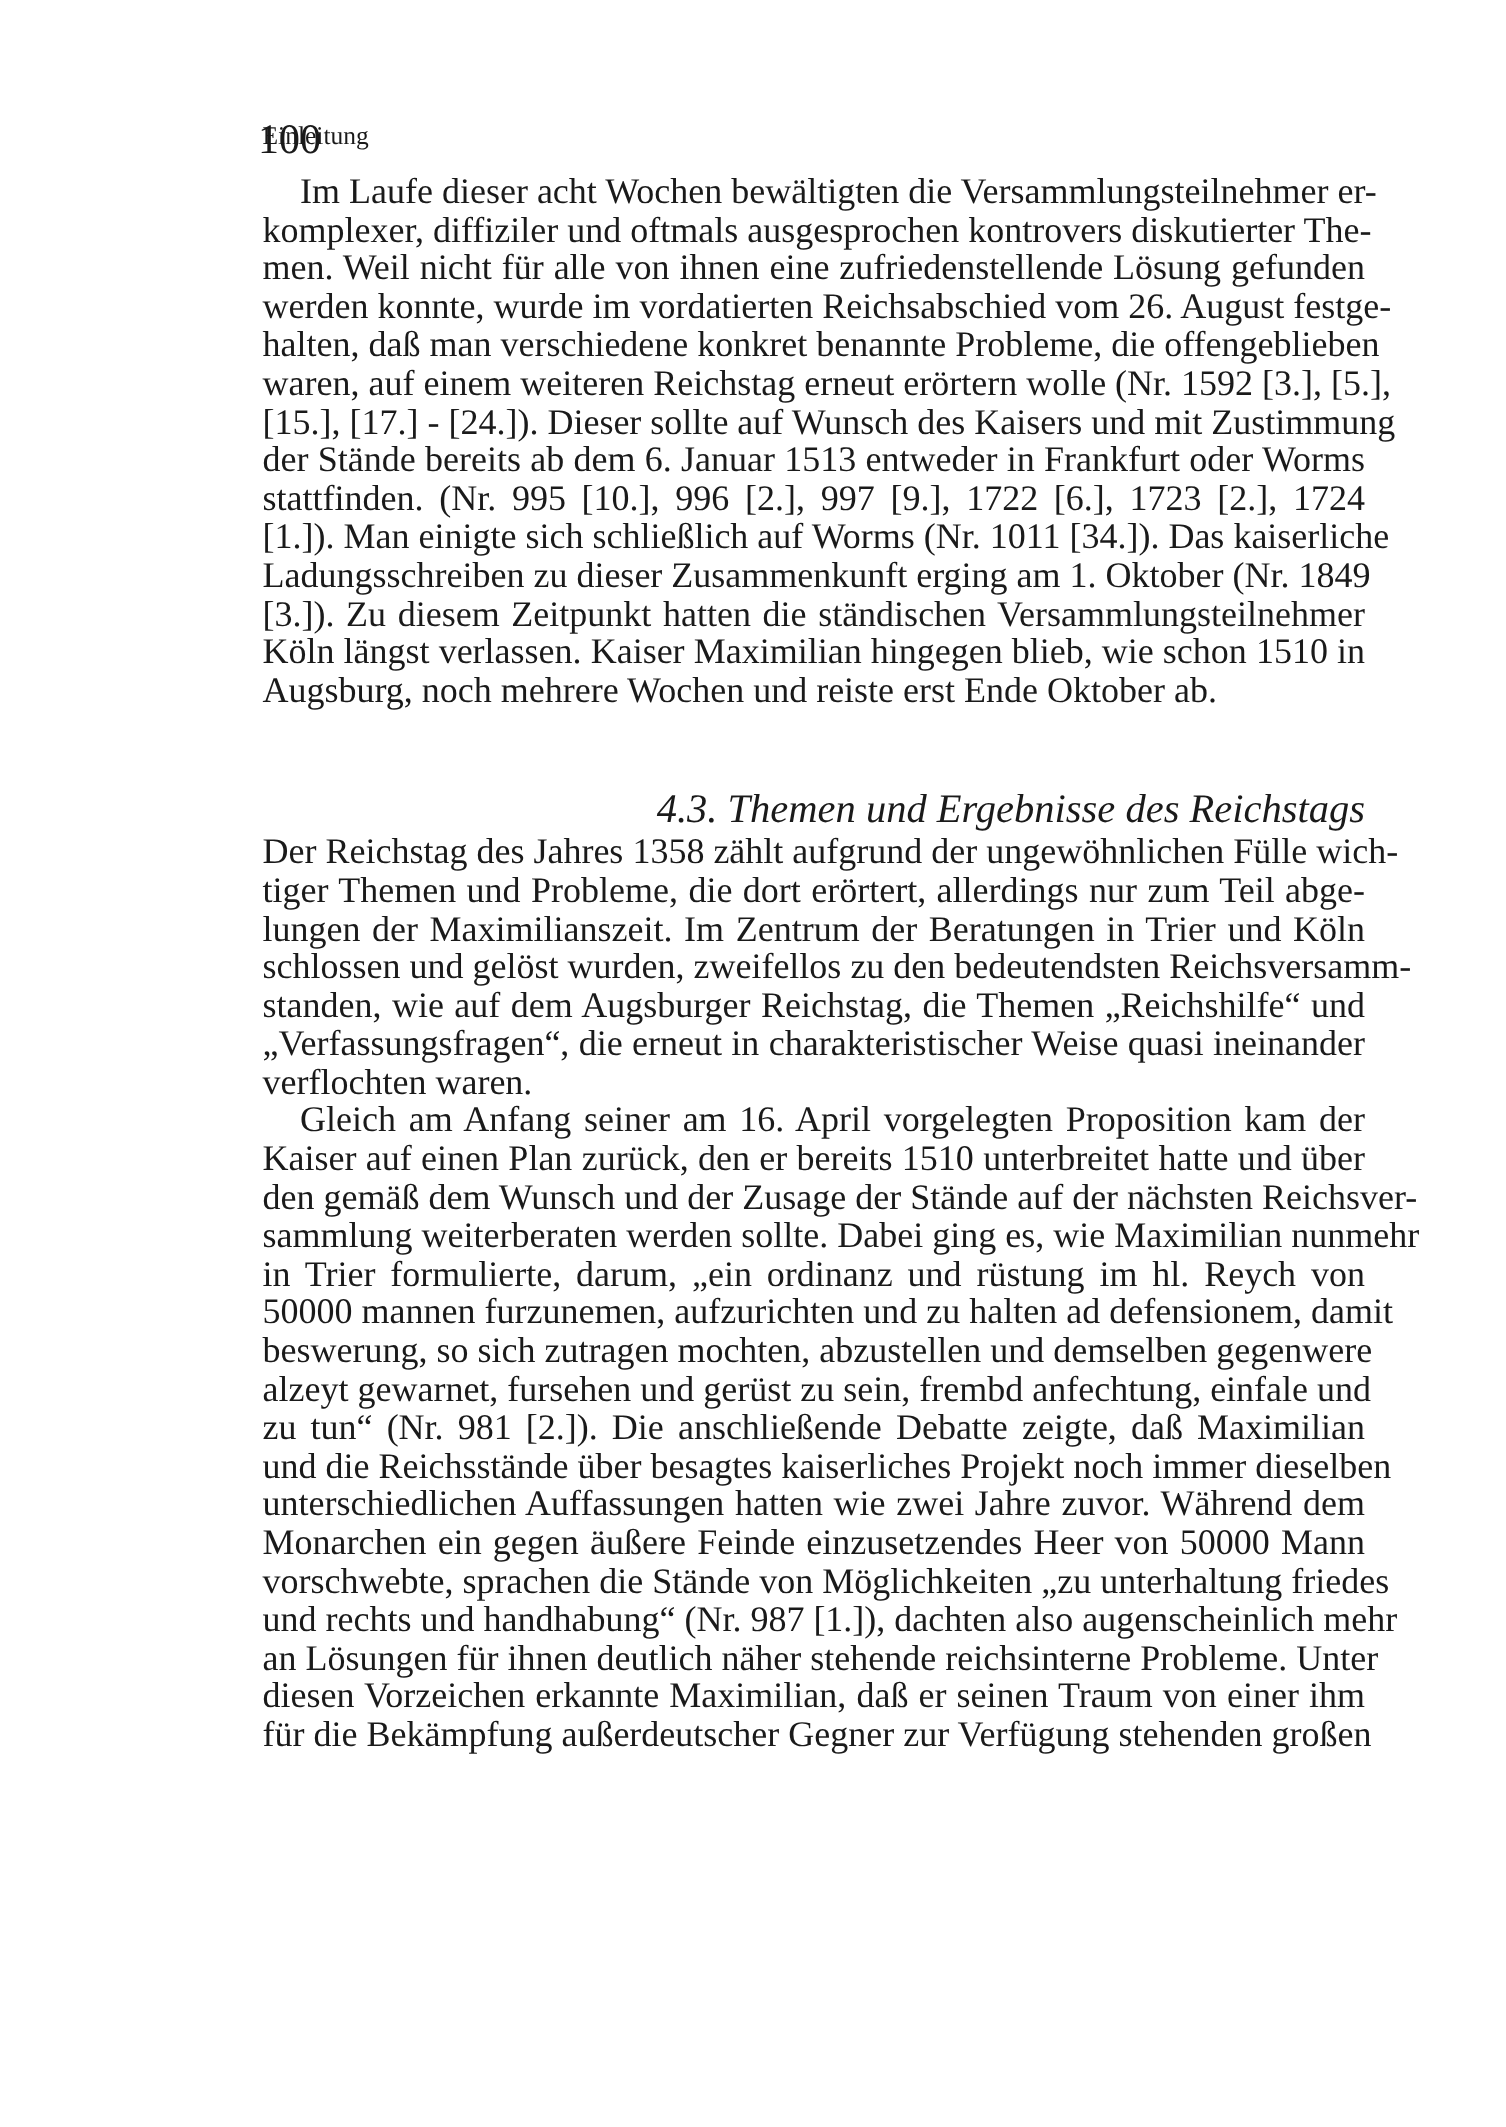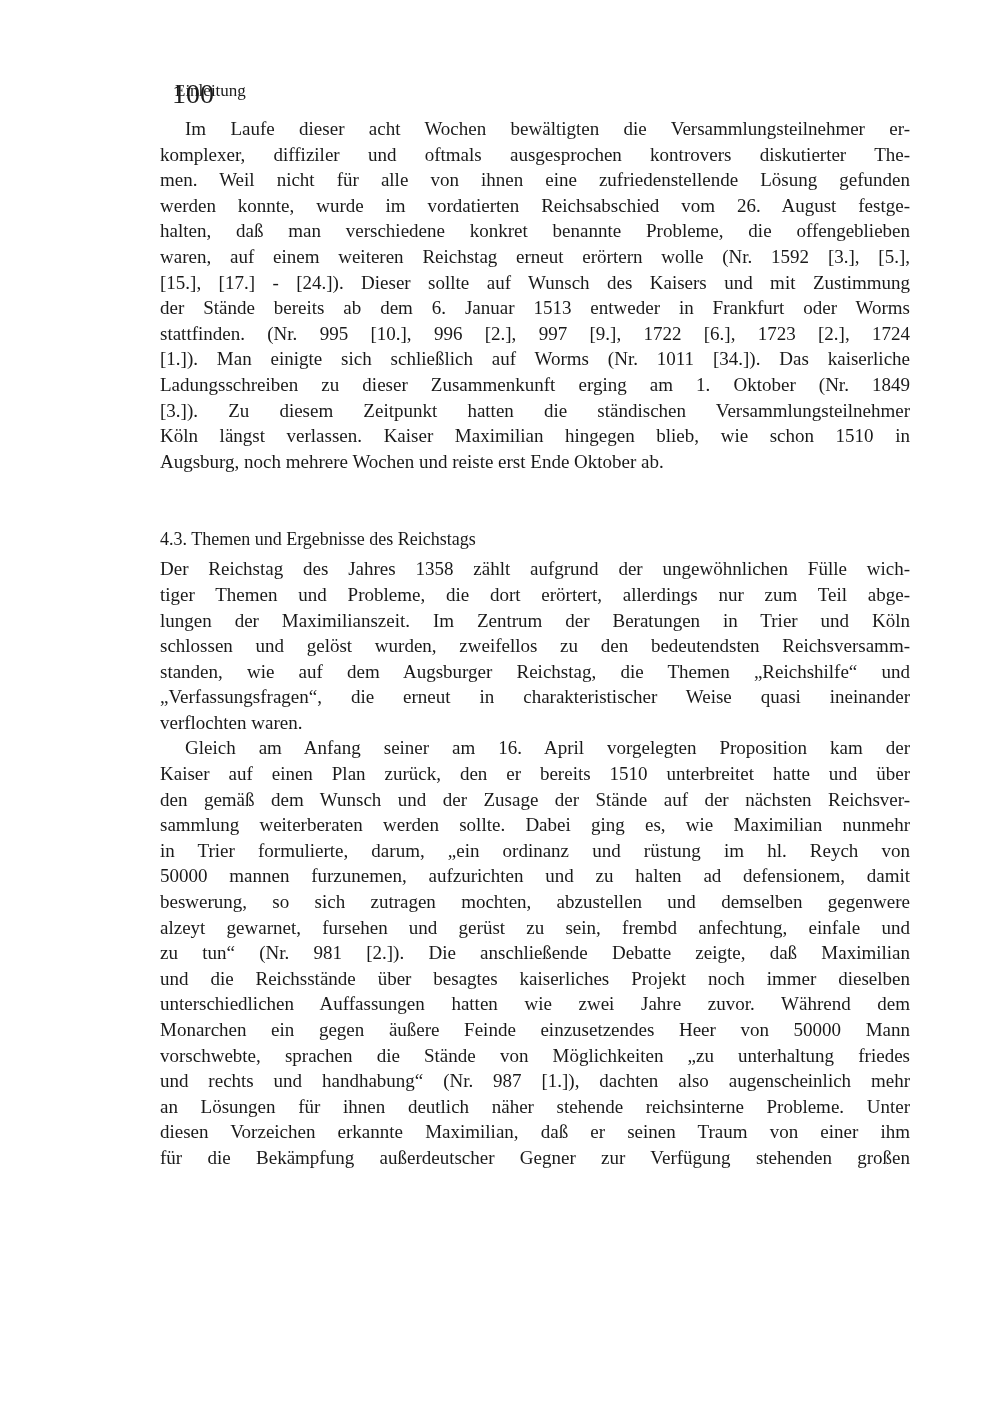--- a/index.html
+++ b/index.html
@@ -36,40 +36,42 @@
       position: absolute;
       left: 15px;
       right: 0;
       top: 3px;
       font-size: 17px;
     }
     .line {
       display: block;
       height: 25.6px;
       line-height: 25.6px;
-      font-size: 19px;
+      font-size: 24px;
       white-space: nowrap;
       text-align: justify;
       text-align-last: justify;
+      margin-left: 15px;
     }
     .line.last {
       text-align-last: left;
     }
     .line.indent {
       padding-left: 25px;
     }
     .block-1 {
       margin-top: 8px;
     }
     .section-heading {
       margin-top: 48px;
       height: 34px;
       line-height: 34px;
-      text-align: left;
-      font-size: 18px;
+      text-align: right;
+      font-size: 27px;
+      font-style: italic;
     }
   </style>
 </head>
 <body>
 
 <div class="page">
 
   <div class="running-head">
     <span class="page-number">100</span>
     <span class="running-title">Einleitung</span>

